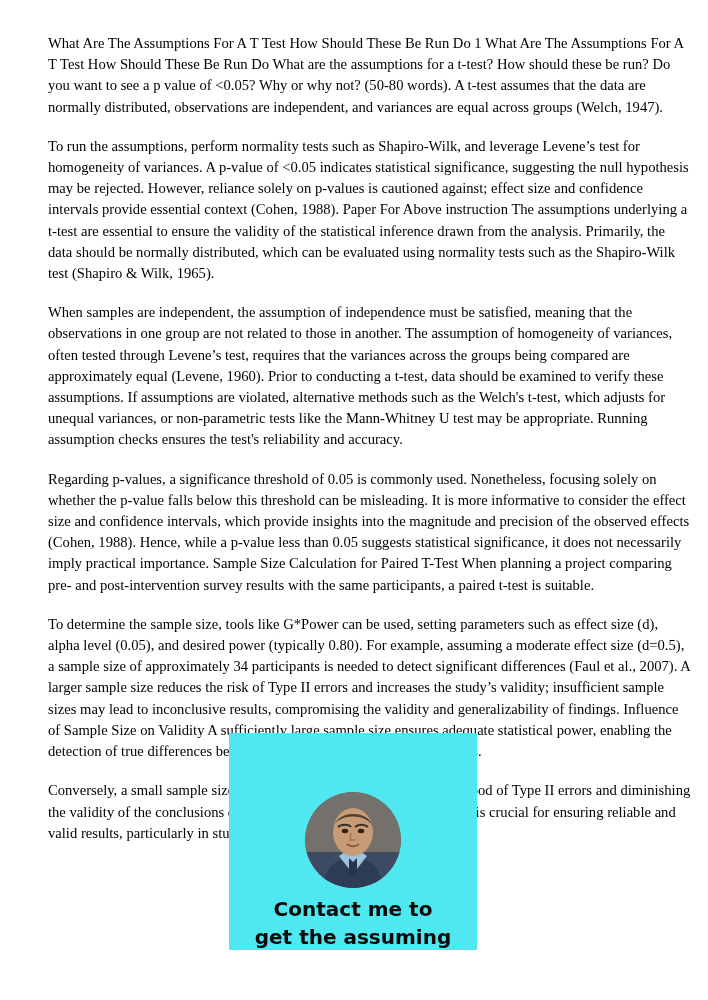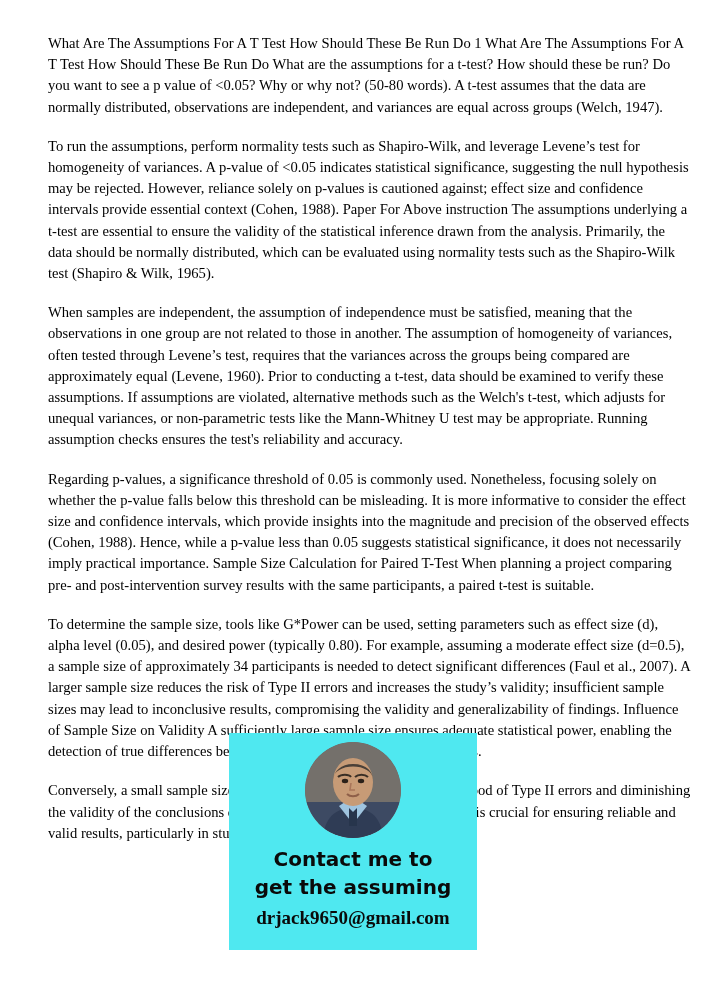--- a/index.html
+++ b/index.html
@@ -39,21 +39,21 @@
   .overlay-card {
     position: absolute;
     left: 229px;
     top: 733px;
     width: 248px;
     height: 217px;
     background: #4FE8F0;
     display: flex;
     flex-direction: column;
     align-items: center;
-    justify-content: flex-start;
+    justify-content: flex-end;
     box-sizing: border-box;
     padding-top: 9px;
   }
   .avatar {
     width: 96px;
     height: 96px;
     border-radius: 50%;
     overflow: hidden;
     position: relative;
     background: #6c6a68;
@@ -116,16 +116,15 @@
           <ellipse cx="56" cy="39" rx="3.2" ry="2.2" fill="#2b2119"></ellipse>
           <path d="M33 35 C36 32 44 32 46 35" stroke="#3a2f25" stroke-width="2" fill="none"></path>
           <path d="M50 35 C53 32 60 32 63 35" stroke="#3a2f25" stroke-width="2" fill="none"></path>
           <path d="M42 52 C45 55 51 55 54 52" stroke="#8e5f48" stroke-width="2" fill="none"></path>
           <path d="M46 41 L45 48 L50 48" stroke="#a9765a" stroke-width="1.6" fill="none"></path>
         </g>
       </svg>
     </div>
     <div class="overlay-line l1">Contact me to</div>
     <div class="overlay-line">get the assuming</div>
-    <div class="overlay-email">drjack9650@gmail.com</div>
   </div>
 
 </div>
 
 </body></html>

